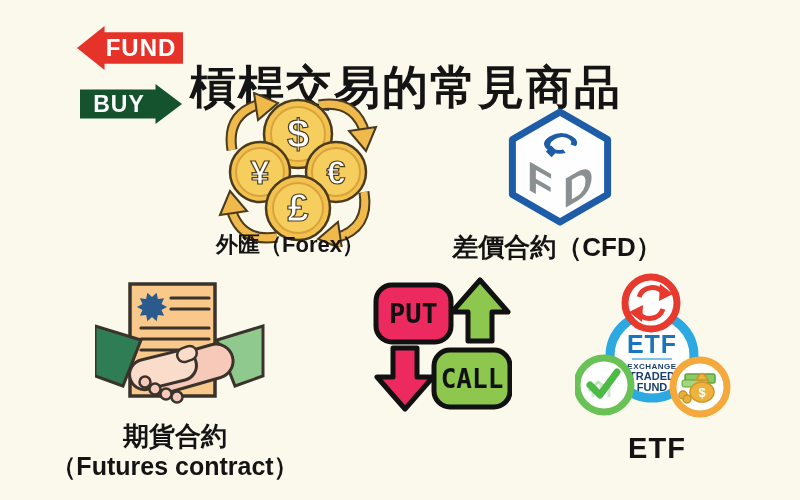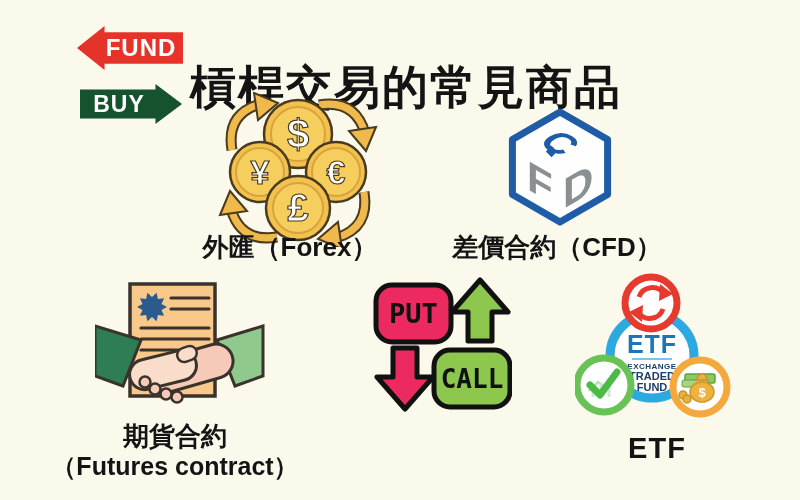--- a/index.html
+++ b/index.html
@@ -26,21 +26,21 @@
   .main-title {
     position:absolute; left:190px; top:13px;
     font-size:46px; font-weight:800; color:#141414; letter-spacing:2px;
     white-space:nowrap;
     margin-top:44px;
   }
   .product-label {
     position:absolute; text-align:center; font-weight:bold; color:#141414;
     line-height:1.18;
   }
-  .lbl-forex   { left:175px; top:232px; width:230px; font-size:26px; }
+  .lbl-forex   { left:175px; top:232px; width:230px; font-size:22px; }
   .lbl-cfd     { left:432px; top:232px; width:250px; font-size:26px; }
   .lbl-futures { left:15px;  top:421px; width:320px; font-size:26px; }
   .lbl-options { left:338px; top:421px; width:205px; font-size:26px; }
   .lbl-etf     { left:597px; top:431px; width:120px; font-size:29px; letter-spacing:1px; }
   .lbl-en { font-size:25px; }
   .icon-svg { position:absolute; }
   .fx-icon  { left:218px; top:92px;  }
   .cfd-icon { left:495px; top:101px; }
   .fut-icon { left:95px;  top:282px; }
   .opt-icon { left:372px; top:277px; }

